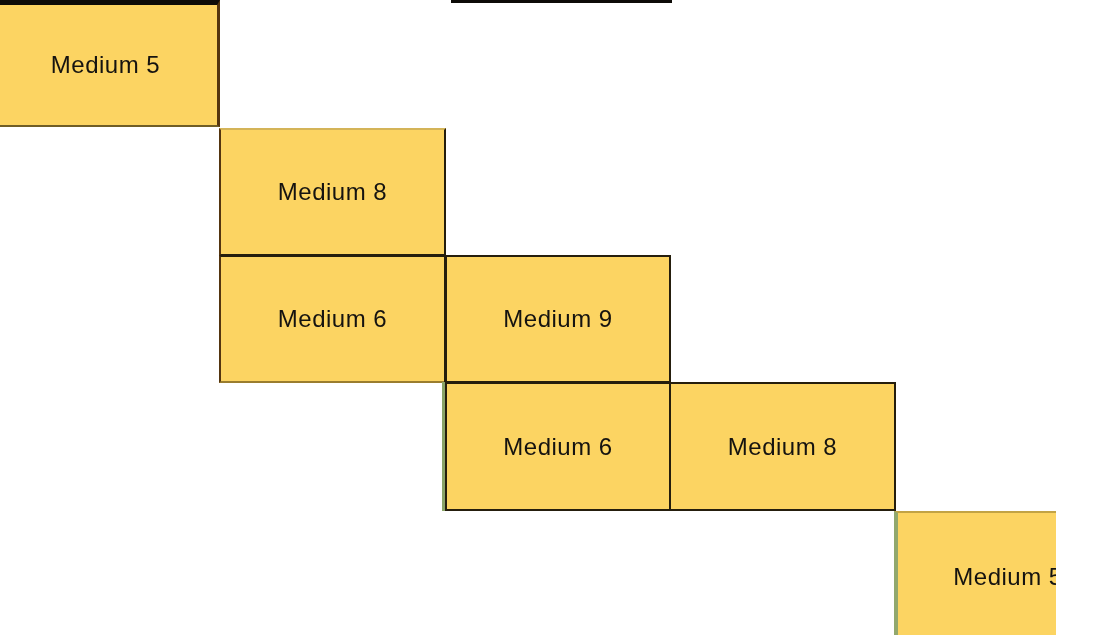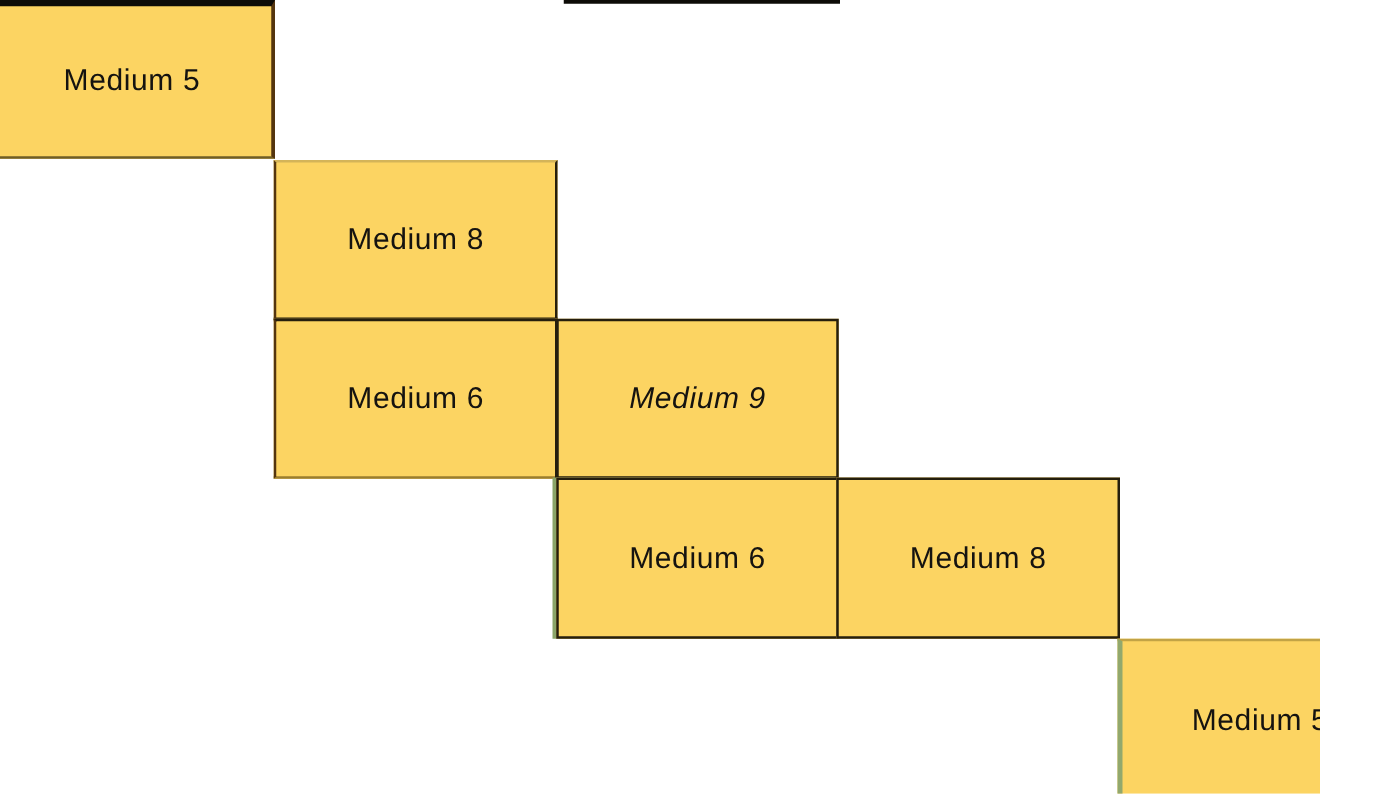--- a/index.html
+++ b/index.html
@@ -44,21 +44,21 @@
   <div id="task-layer">
       <div class="task" style="left: -6px; top: 0px; width: 226px; height: 127px; border-top: 5px solid rgb(14, 12, 8); border-right: 3px solid rgb(84, 53, 15); border-bottom: 2px solid rgb(111, 93, 38); border-left: none;">
         <span>Medium 5</span>
       </div>
       <div class="task" style="left: 219px; top: 128px; width: 227px; height: 128px; border-width: 2px; border-style: solid; border-color: rgb(212, 180, 88) rgb(37, 30, 13) rgb(37, 30, 13) rgb(84, 53, 15);">
         <span>Medium 8</span>
       </div>
       <div class="task" style="left: 219px; top: 255px; width: 227px; height: 128px; border-width: 2px; border-style: solid; border-color: rgb(37, 30, 13) rgb(37, 30, 13) rgb(154, 125, 46) rgb(84, 53, 15);">
         <span>Medium 6</span>
       </div>
-      <div class="task" style="left: 444px; top: 255px; width: 227px; height: 128px; border-width: 2px 2px 2px 3px; border-style: solid; border-color: rgb(37, 30, 13); font-style: italic;">
+      <div class="task" style="left: 444px; top: 255px; width: 227px; height: 128px; border-width: 2px 2px 2px 3px; border-style: solid; border-color: rgb(37, 30, 13);">
         <span>Medium 9</span>
       </div>
       <div class="task" style="left: 445px; top: 382px; width: 226px; height: 129px; border-width: 2px; border-style: solid; border-color: rgb(37, 30, 13); box-shadow: rgb(139, 165, 104) -3px 0px 0px;">
         <span>Medium 6</span>
       </div>
       <div class="task" style="left: 669px; top: 382px; width: 227px; height: 129px; border-width: 2px; border-style: solid; border-color: rgb(37, 30, 13);">
         <span>Medium 8</span>
       </div>
       <div class="task" style="left: 894px; top: 511px; width: 224px; height: 130px; border-top: 2px solid rgb(194, 163, 69); border-right: none; border-bottom: none; border-left: 4px solid rgb(146, 168, 109);">
         <span>Medium 5</span>

